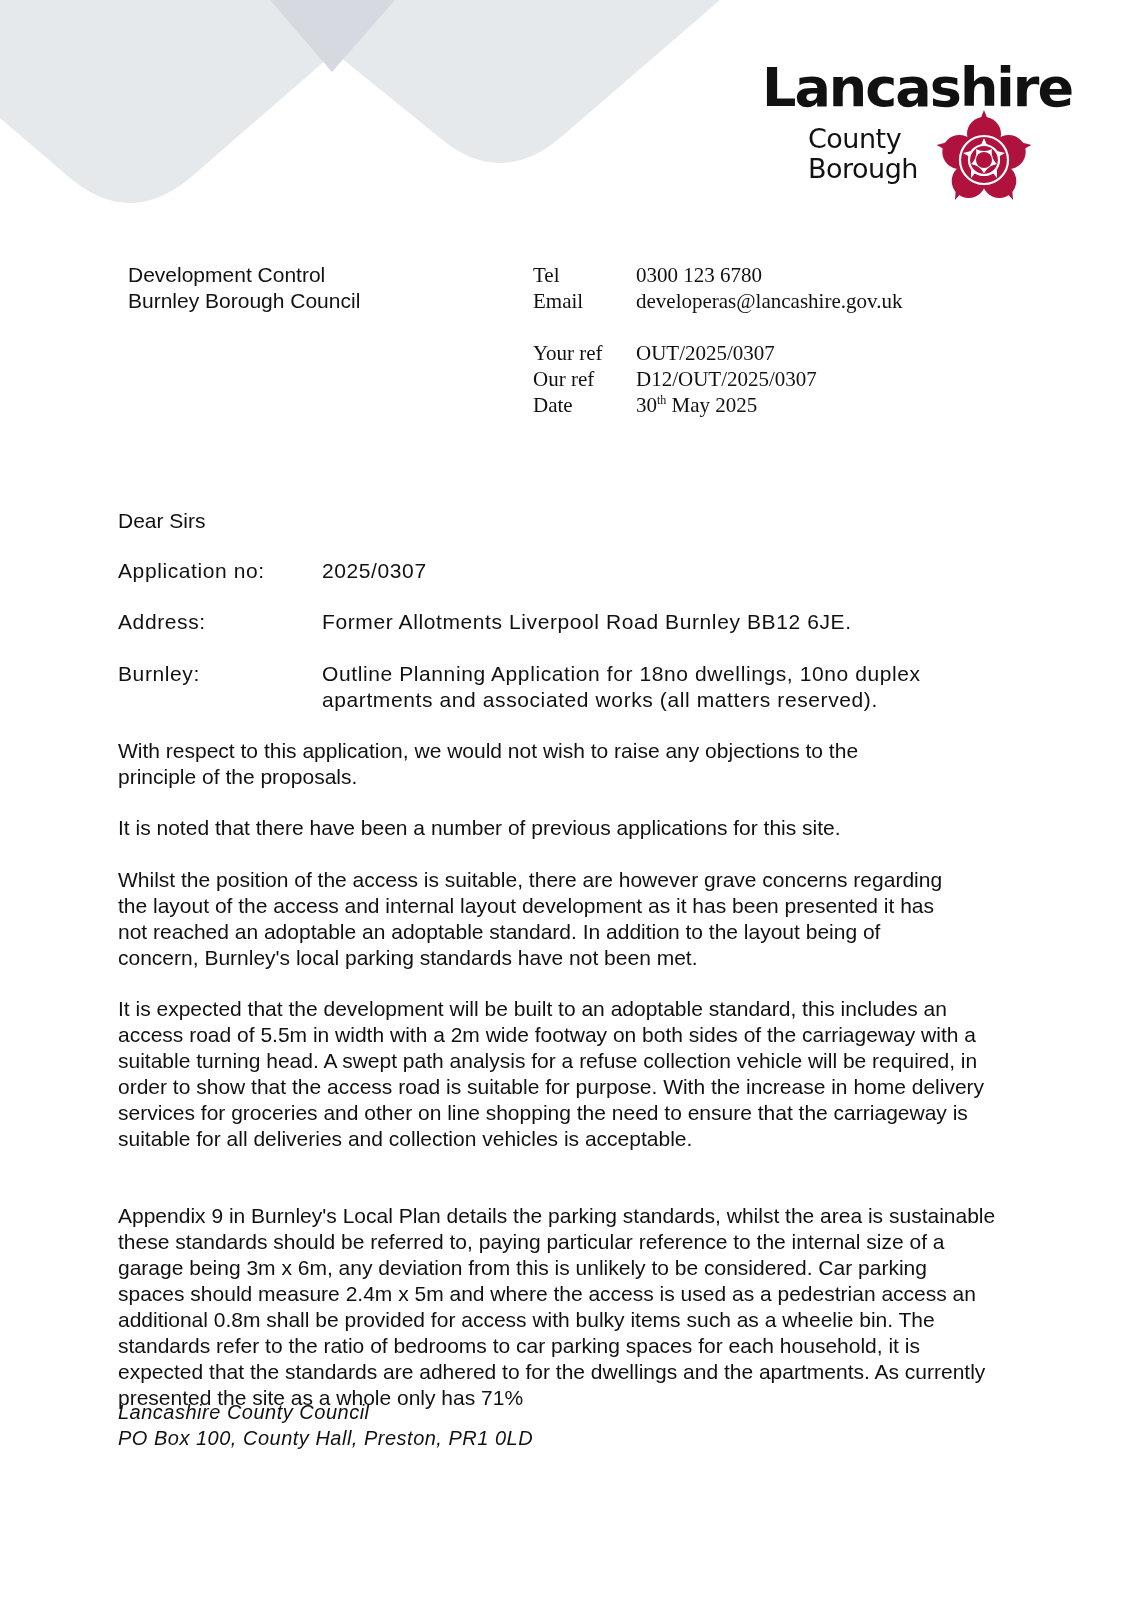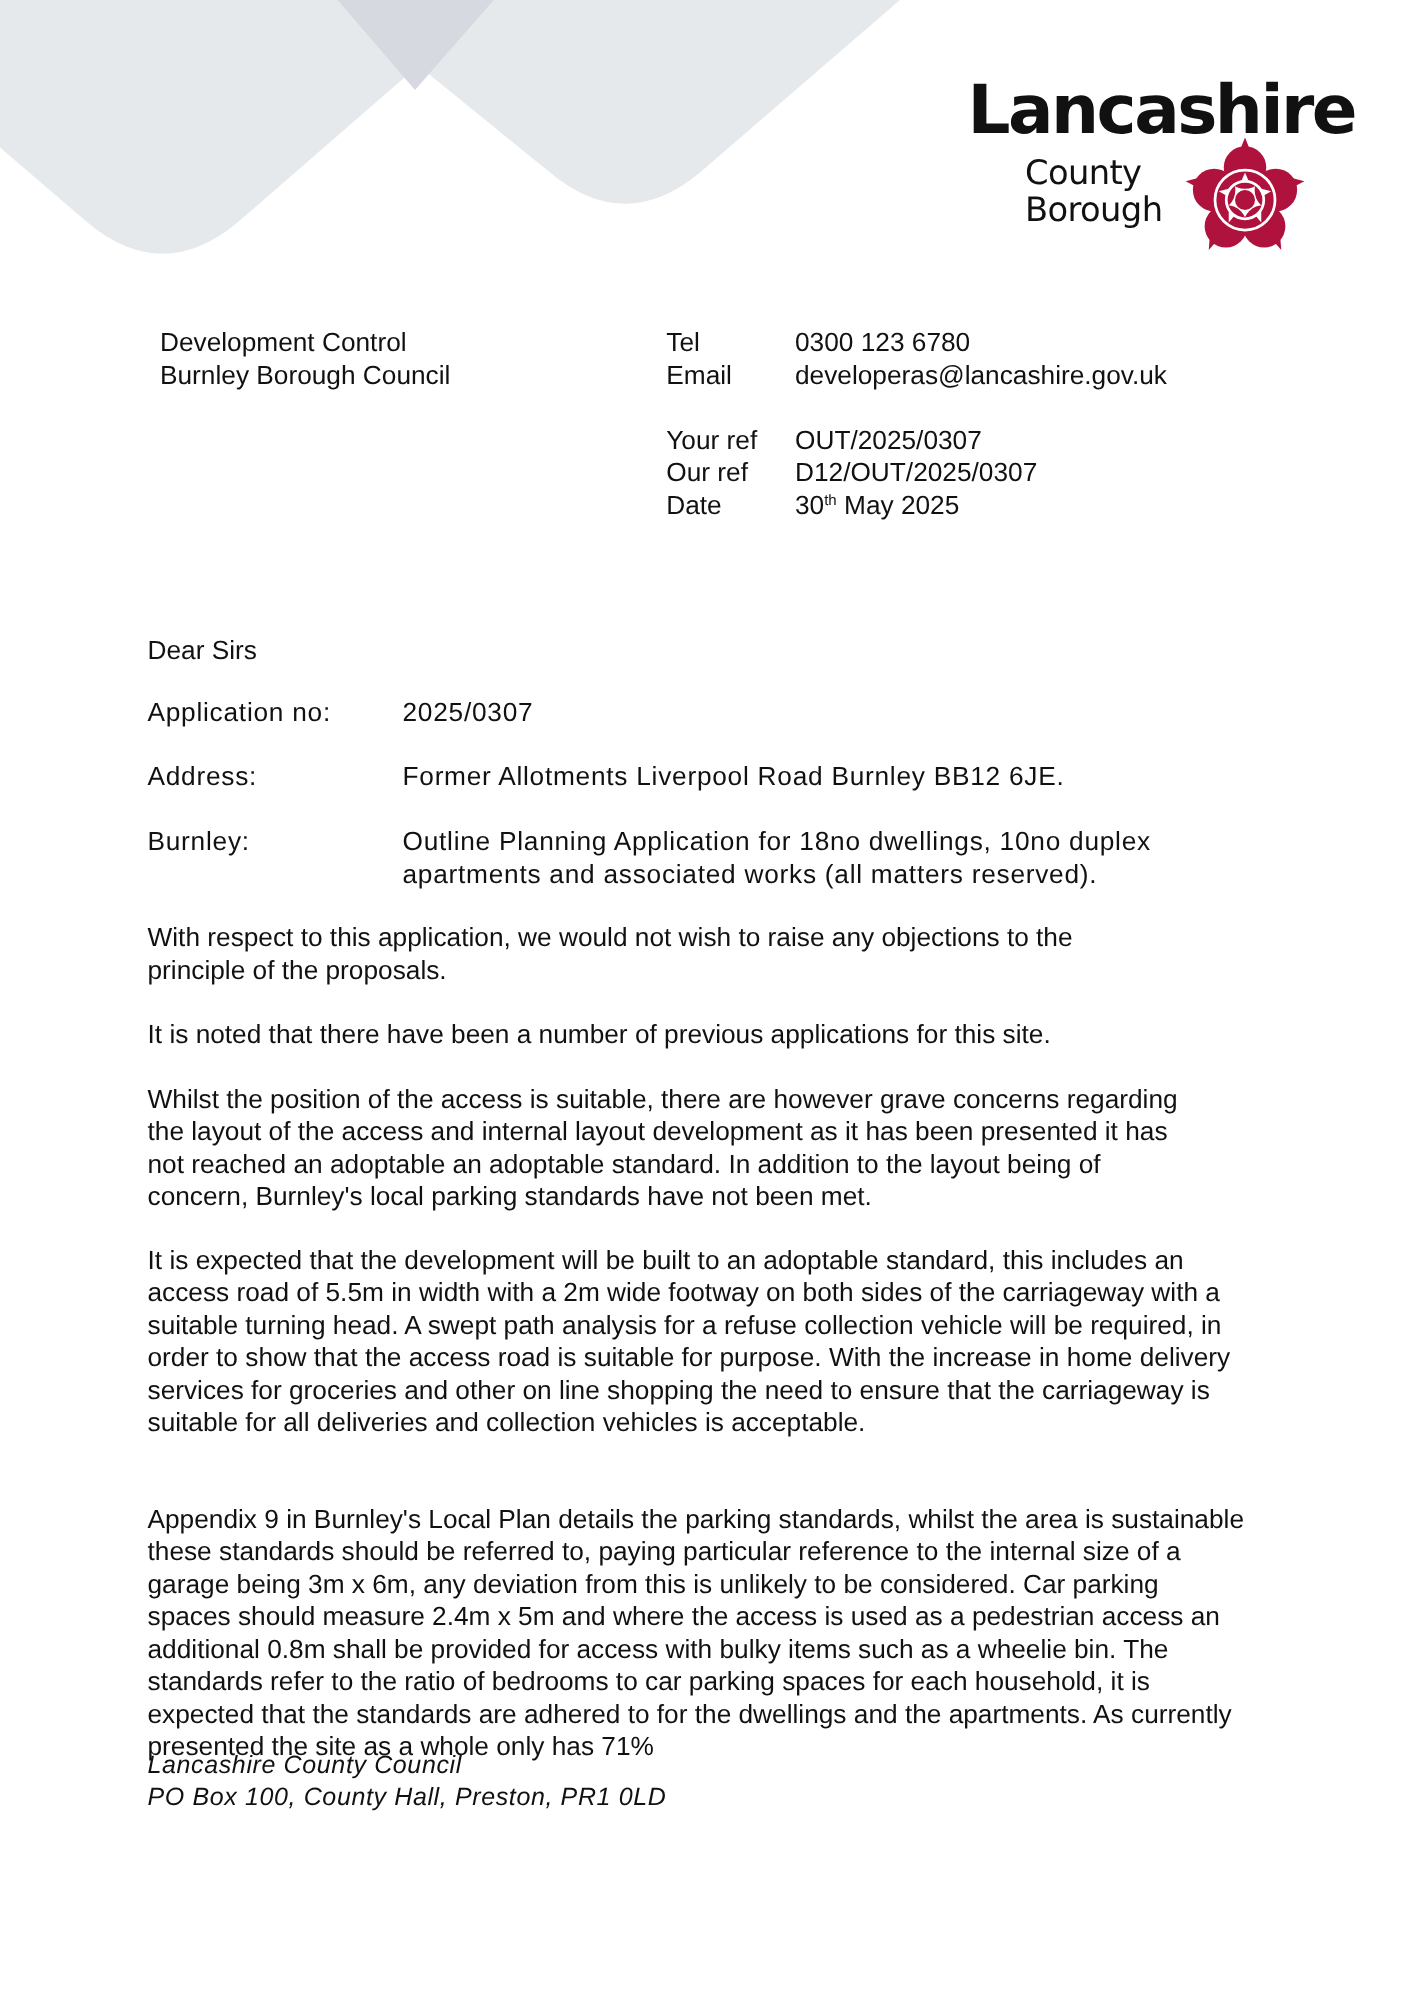--- a/index.html
+++ b/index.html
@@ -1,28 +1,28 @@
 <!DOCTYPE html>
 <html><head>
 <meta charset="utf-8">
 <style>
   html, body { margin:0; padding:0; }
   body { width:1132px; height:1600px; position:relative; background:#ffffff; overflow:hidden;
          font-family:"Liberation Sans", sans-serif; color:#111; }
   .bg-shape { position:absolute; top:0; left:0; }
-  .logo { position:absolute; left:762px; top:58px; width:300px; height:150px;margin-left:12px; }
+  .logo { position:absolute; left:762px; top:58px; width:300px; height:150px; }
   .logo-word { position:absolute; left:0; top:0; font-family:"DejaVu Sans", sans-serif; font-weight:bold;
                font-size:54px; letter-spacing:-2px; color:#111; line-height:60px; }
   .logo-sub { position:absolute; left:46px; top:66px; font-family:"DejaVu Sans", sans-serif; font-size:27px;
               line-height:30px; color:#111; letter-spacing:-0.5px; }
   .rose { position:absolute; left:172px; top:52px; width:100px; height:100px; }
 
   .t { position:absolute; font-size:21px; line-height:26px; white-space:nowrap; }
   .addr { left:128px; top:262px; }
-  .contact { position:absolute; left:533px; top:262px; font-size:21px; line-height:26px; }
+  .contact { position:absolute; left:533px; top:262px; font-size:21px; line-height:26px;font-family:Liberation Serif, serif; }
   .contact .row { display:flex; height:26px; }
   .contact .lbl { width:103px; }
   .contact .gap { height:26px; }
   sup { font-size:12px; vertical-align:top; line-height:12px; position:relative; top:2px;margin-top:12px; }
 
   .salute { left:118px; top:508px; }
   .field { position:absolute; left:118px; font-size:21px; line-height:26px; letter-spacing:0.6px; }
   .field .fl { position:absolute; left:0; width:200px; white-space:nowrap; }
   .field .fv { position:absolute; left:204px; width:700px; }
 

